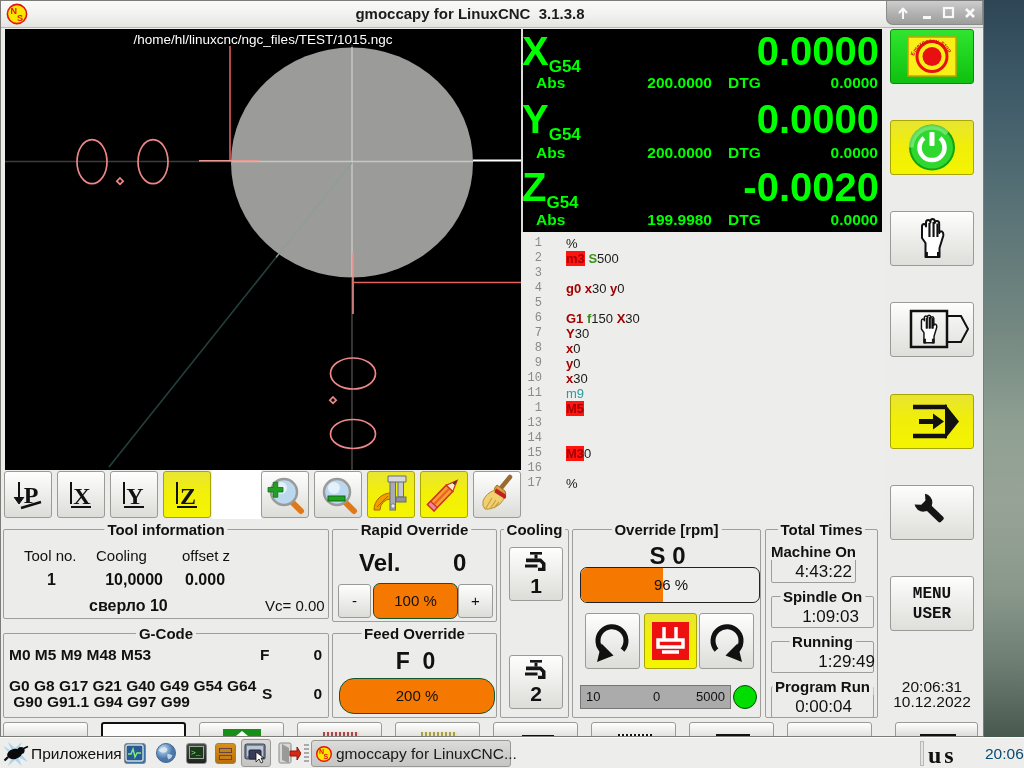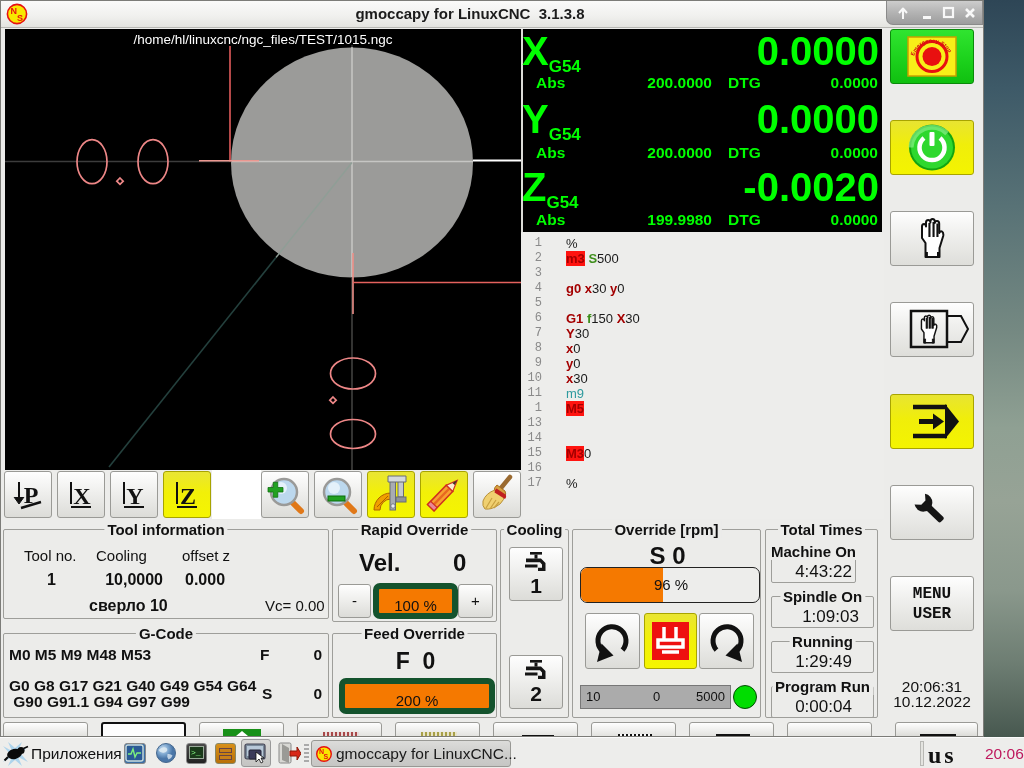--- a/index.html
+++ b/index.html
@@ -40,21 +40,21 @@
 .hl { background:#FF1410; color:#A40000; font-weight:bold; }
 
 .rbtn { position:absolute; left:890px; width:84px; height:55px; border:1px solid #9a9a96; border-radius:3px;
   background:linear-gradient(180deg,#FEFEFE 0%,#F0F0EE 40%,#DEDEDA 100%); }
 .ybtn { background:linear-gradient(180deg,#e8e432 0%,#f0ee0a 45%,#f4f400 100%); border:1px solid #a8a400; }
 
 .frame { position:absolute; border:1px solid #9e9e9a; border-radius:2px; }
 .flabel { position:absolute; top:-9px; font-weight:bold; font-size:15px; color:#111; background:#ECECEA; padding:0 3px; white-space:nowrap; }
 .btn { position:absolute; border:1px solid #9a9a96; border-radius:3px; background:linear-gradient(180deg,#FEFEFE 0%,#EFEFED 45%,#DCDCD8 100%); }
 .btnY { background:linear-gradient(180deg,#e9e534 0%,#f2f008 45%,#f5f500 100%); border:1px solid #a8a400; }
-.orange { position:absolute; background:#F57900; border:6px solid #14532d; border-radius:4px; color:#111; text-align:center; }
+.orange { position:absolute; background:#F57900; border:1px solid #14532d; border-radius:4px; color:#111; text-align:center; }
 
 #taskbar { left:0; top:737px; width:1024px; height:31px; background:#EDEDEB; border-top:1px solid #fbfbfb; }
 </style>
 </head>
 <body>
 <div id="stage">
   <div id="desktop" class="abs"></div>
   <div id="win" class="abs">
     <div id="titlebar" class="abs"></div>
     <div id="title" class="abs">gmoccapy for LinuxCNC&nbsp; 3.1.3.8</div>
@@ -394,21 +394,21 @@
         <span class="flabel" style="left:50%;transform:translateX(-50%)">Rapid Override</span>
         <div class="abs" style="left:26px;top:19px;font-weight:bold;font-size:24px">Vel.</div>
         <div class="abs" style="left:120px;top:19px;font-weight:bold;font-size:24px">0</div>
         <div class="btn" style="left:5px;top:54px;width:33px;height:34px;text-align:center;line-height:32px;font-size:15px">-</div>
         <div class="orange" style="left:40px;top:53px;width:85px;height:36px;line-height:34px;z-index:2;border-radius:7px">100 %</div>
         <div class="btn" style="left:125px;top:54px;width:35px;height:34px;text-align:center;line-height:32px;font-size:15px">+</div>
       </div>
       <div class="frame" style="left:332px;top:633px;width:165px;height:85px">
         <span class="flabel" style="left:50%;transform:translateX(-50%)">Feed Override</span>
         <div class="abs" style="left:0;top:14px;width:165px;text-align:center;font-weight:bold;font-size:23px">F&nbsp; 0</div>
-        <div class="orange" style="left:6px;top:44px;width:156px;height:36px;line-height:34px;border-radius:7px">200 %</div>
+        <div class="orange" style="left:6px;top:44px;width:156px;height:36px;line-height:34px;border-radius:15px">200 %</div>
       </div>
       <div class="frame" style="left:500px;top:529px;width:69px;height:189px">
         <span class="flabel" style="left:50%;transform:translateX(-50%)">Cooling</span>
         <div class="btn" style="left:8px;top:17px;width:54px;height:54px">
           <svg width="52" height="26" viewBox="0 0 52 26" style="position:absolute;left:0;top:4px">
               <g fill="#151515">
                 <rect x="20" y="0" width="12" height="2.6"></rect>
                 <rect x="24.5" y="2.6" width="3" height="4"></rect>
                 <path d="M16 6.6 H31 L35.5 11 V19 H28 V15.8 H32 V12.5 L30 10.2 H16 Z"></path>
                 <rect x="15" y="12.5" width="12.5" height="3"></rect>
@@ -470,21 +470,21 @@
         <div class="frame" style="left:5px;top:21px;width:85px;height:32px">
             <span class="flabel" style="left:50%;transform:translateX(-50%)">Machine On</span>
             <div class="abs" style="left:0;top:10px;width:103px;text-align:center;font-size:17px">4:43:22</div>
           </div>
         <div class="frame" style="left:5px;top:66px;width:103px;height:32px">
             <span class="flabel" style="left:50%;transform:translateX(-50%)">Spindle On</span>
             <div class="abs" style="left:7px;top:10px;width:103px;text-align:center;font-size:17px">1:09:03</div>
           </div>
         <div class="frame" style="left:5px;top:111px;width:103px;height:32px">
             <span class="flabel" style="left:50%;transform:translateX(-50%)">Running</span>
-            <div class="abs" style="left:0;top:10px;width:103px;text-align:center;font-size:17px">1:29:49</div>
+            <div class="abs" style="left:0;top:10px;width:103px;text-align:right;font-size:17px">1:29:49</div>
           </div>
         <div class="frame" style="left:5px;top:156px;width:103px;height:32px">
             <span class="flabel" style="left:50%;transform:translateX(-50%)">Program Run</span>
             <div class="abs" style="left:0;top:10px;width:103px;text-align:center;font-size:17px">0:00:04</div>
           </div>
       </div>
     </div>
   </div>
   <div id="taskbar" class="abs">
     <svg class="abs" style="left:2px;top:4px" width="27" height="24" viewBox="0 0 27 24">
@@ -538,15 +538,15 @@
     <div class="abs" style="left:311px;top:2px;width:200px;height:27px;border:1px solid #989894;border-radius:3px;background:linear-gradient(180deg,#DCDCDA 0%,#CECECC 50%,#C6C6C4 100%)">
       <svg class="abs" style="left:4px;top:5px" width="16" height="16" viewBox="0 0 16 16">
           <circle cx="8" cy="8" r="7.3" fill="#f8e800" stroke="#e81010" stroke-width="1.4"></circle>
           <text x="3" y="7.5" font-size="7" font-weight="bold" fill="#e81010">N</text>
           <text x="7.5" y="13" font-size="7" font-weight="bold" fill="#e81010">S</text>
         </svg>
       <div class="abs" style="left:24px;top:4px;font-size:15.5px;color:#1a1a1a;white-space:nowrap">gmoccapy for LinuxCNC...</div>
     </div>
     <div class="abs" style="left:920px;top:3px;width:4px;height:25px;border:1px solid #b8b8b4;background:#e4e4e0"></div>
     <div class="abs" style="left:928px;top:4px;font-family:'Liberation Serif',serif;font-weight:bold;font-size:24px;letter-spacing:3px;color:#111">us</div>
-    <div class="abs" style="left:985px;top:7px;font-size:15.5px;color:#be185d">20:06</div>
+    <div class="abs" style="left:985px;top:7px;font-size:15.5px;color:#0c4a6e">20:06</div>
   </div>
 </div>
 
 </body></html>

